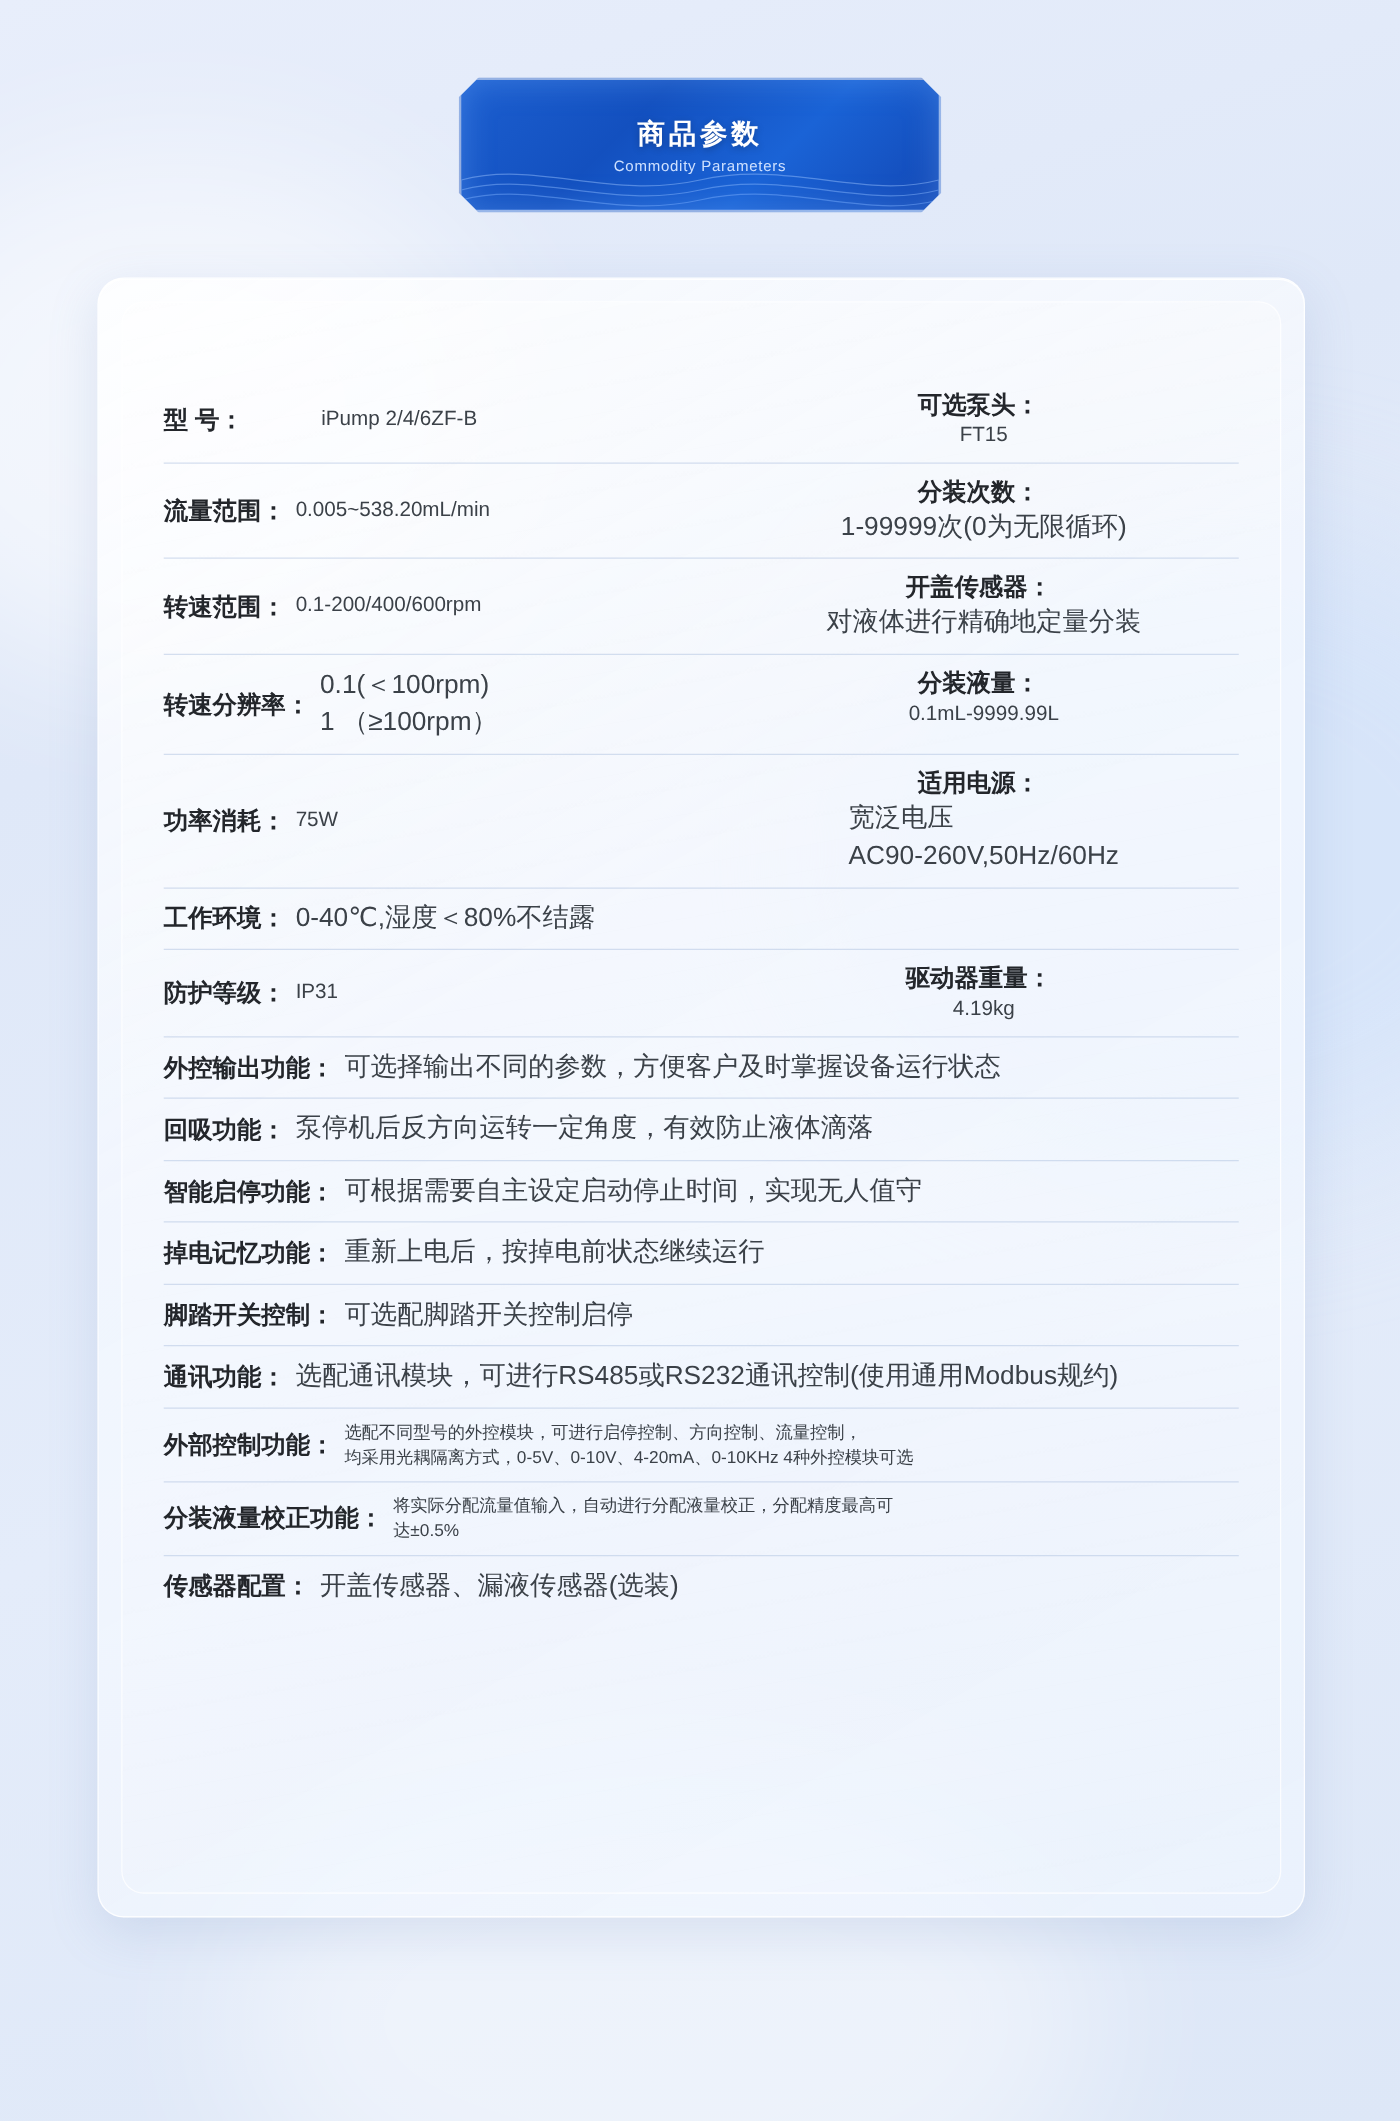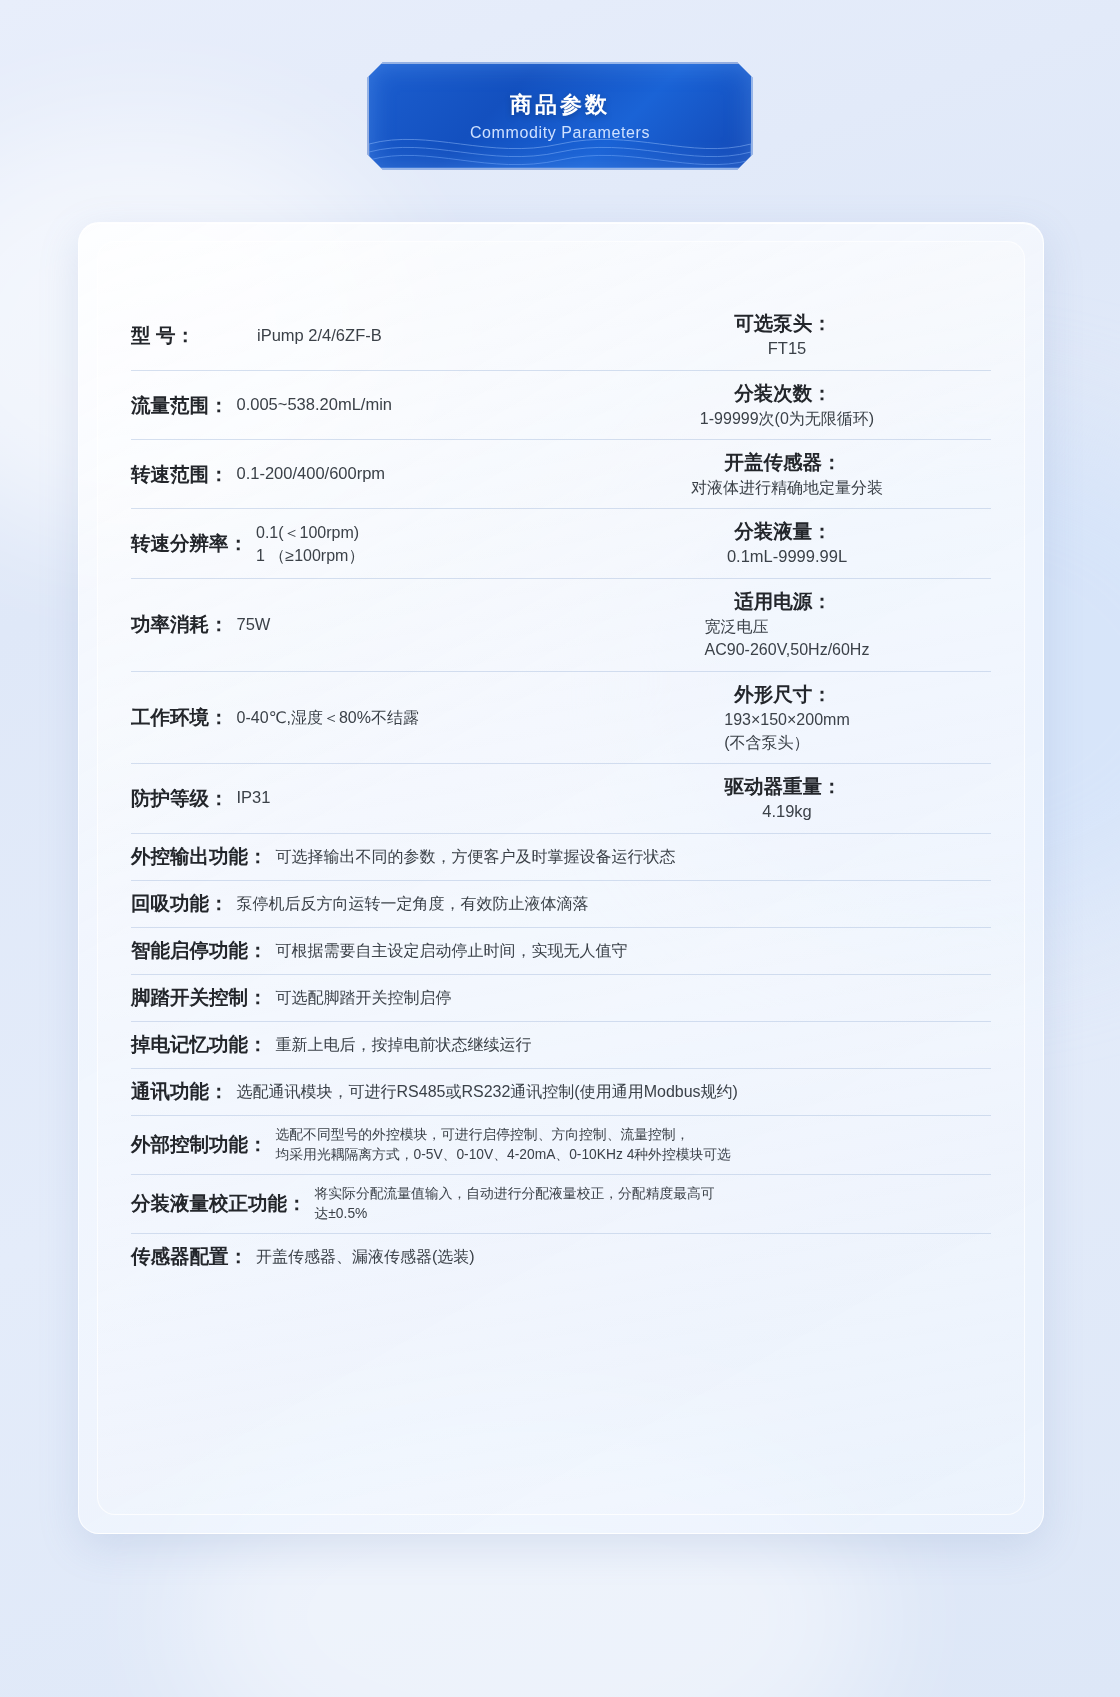--- a/index.html
+++ b/index.html
@@ -60,21 +60,21 @@
     font-size: 22px;
     font-weight: bold;
     letter-spacing: 3px;
     text-shadow: 0 2px 6px rgba(0,0,0,0.25);
     z-index: 2;
   }
   .banner-sub {
     position: relative;
     margin-top: 4px;
     color: #cfe1ff;
-    font-size: 16px;
+    font-size: 12px;
     letter-spacing: 0.6px;
     z-index: 2;
   }
 
   
   .card {
     position: absolute;
     top: 222px;
     left: 78px;
     width: 964px;
@@ -119,21 +119,21 @@
 
   .label {
     color: #23262b;
     font-size: 19.5px;
     font-weight: bold;
     white-space: nowrap;
     flex: 0 0 auto;
   }
   .value {
     color: #3b4148;
-    font-size: 16px;
+    font-size: 21px;
     line-height: 1.45;
     margin-left: 8px;
   }
   .value.big { font-size: 16.5px; }
   .value.sm { font-size: 13.8px; }
   .value.two-line { white-space: pre-line; }
 
   
   .label-wide {
     display: inline-flex;
@@ -220,25 +220,20 @@
         <span class="value two-line">宽泛电压
 AC90-260V,50Hz/60Hz</span>
       </div>
     </div>
 
     <div class="row">
       <div class="cell left">
         <span class="label">工作环境：</span>
         <span class="value">0-40℃,湿度＜80%不结露</span>
       </div>
-      <div class="cell right">
-        <span class="label">外形尺寸：</span>
-        <span class="value two-line">193×150×200mm
-(不含泵头）</span>
-      </div>
     </div>
 
     <div class="row">
       <div class="cell left">
         <span class="label">防护等级：</span>
         <span class="value big">IP31</span>
       </div>
       <div class="cell right">
         <span class="label">驱动器重量：</span>
         <span class="value big">4.19kg</span>
@@ -258,28 +253,28 @@
       </div>
     </div>
     <div class="row">
       <div class="cell full">
         <span class="label">智能启停功能：</span>
         <span class="value">可根据需要自主设定启动停止时间，实现无人值守</span>
       </div>
     </div>
     <div class="row">
       <div class="cell full">
+        <span class="label">掉电记忆功能：</span>
+        <span class="value">重新上电后，按掉电前状态继续运行</span>
+      </div>
+    </div>
+    <div class="row">
+      <div class="cell full">
         <span class="label">脚踏开关控制：</span>
         <span class="value">可选配脚踏开关控制启停</span>
-      </div>
-    </div>
-    <div class="row">
-      <div class="cell full">
-        <span class="label">掉电记忆功能：</span>
-        <span class="value">重新上电后，按掉电前状态继续运行</span>
       </div>
     </div>
     <div class="row">
       <div class="cell full">
         <span class="label">通讯功能：</span>
         <span class="value">选配通讯模块，可进行RS485或RS232通讯控制(使用通用Modbus规约)</span>
       </div>
     </div>
     <div class="row">
       <div class="cell full">

